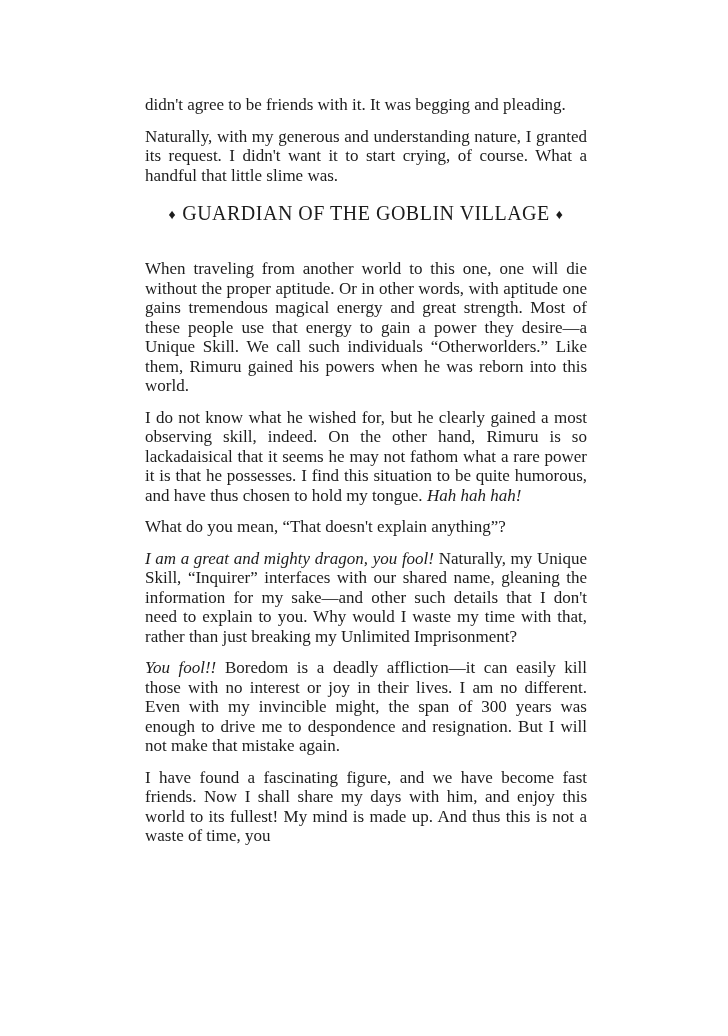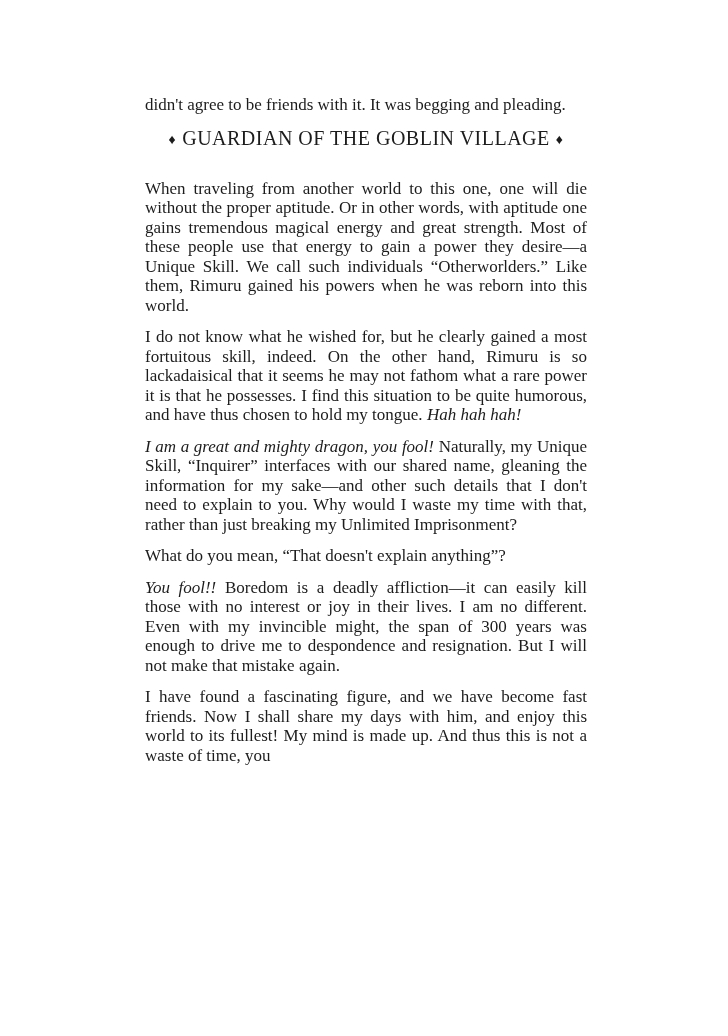--- a/index.html
+++ b/index.html
@@ -37,53 +37,54 @@
     margin-bottom: 0;
   }
   .run-italic {
     font-style: italic;
     margin-top: 24px;
   }
   .section-heading {
     margin: 12px 0 27px 0;
     text-align: center;
     font-size: 20px;
-    line-height: 22px;
+    line-height: 32px;
     letter-spacing: 0.5px;
     color: #1c1c1c;
     white-space: nowrap;
   }
   .diamond {
     font-size: 14px;
     position: relative;
     top: -1px;
   }
   .diamond.left { margin-right: 6px; }
   .diamond.right { margin-left: 6px; }
 </style>
 </head>
 <body>
 
 <div class="page">
   <div class="text-column">
 
     <p><span>didn't agree to be friends with it. It was begging and pleading.</span></p>
 
+    <p><span>Naturally, with my generous and understanding nature, I granted its request. I didn't want it to start crying, of course. What a handful that little slime was.</span></p>
 
 
     <div class="section-heading"><span class="diamond left">♦</span><span>GUARDIAN OF THE GOBLIN VILLAGE</span><span class="diamond right">♦</span></div>
 
 
     <p><span>When traveling from another world to this one, one will die without the proper aptitude. Or in other words, with aptitude one gains tremendous magical energy and great strength. Most of these people use that energy to gain a power they desire—a Unique Skill. We call such individuals “Otherworlders.” Like them, Rimuru gained his powers when he was reborn into this world.</span></p>
 
-    <p><span>I do not know what he wished for, but he clearly gained a most fortuitous skill, indeed. On the other hand, Rimuru is so lackadaisical that it seems he may not fathom what a rare power it is that he possesses. I find this situation to be quite humorous, and have thus chosen to hold my tongue. </span><span class="run-italic">Hah hah hah!</span></p>
+    <p><span>I do not know what he wished for, but he clearly gained a most observing skill, indeed. On the other hand, Rimuru is so lackadaisical that it seems he may not fathom what a rare power it is that he possesses. I find this situation to be quite humorous, and have thus chosen to hold my tongue. </span><span class="run-italic">Hah hah hah!</span></p>
 
 
+    <p><span>What do you mean, “That doesn't explain anything”?</span></p>
+
     <p><span class="run-italic">I am a great and mighty dragon, you fool!</span><span> Naturally, my Unique Skill, “Inquirer” interfaces with our shared name, gleaning the information for my sake—and other such details that I don't need to explain to you. Why would I waste my time with that, rather than just breaking my Unlimited Imprisonment?</span></p>
-
-    <p><span>What do you mean, “That doesn't explain anything”?</span></p>
 
     <p><span class="run-italic">You fool!!</span><span> Boredom is a deadly affliction—it can easily kill those with no interest or joy in their lives. I am no different. Even with my invincible might, the span of 300 years was enough to drive me to despondence and resignation. But I will not make that mistake again.</span></p>
 
     <p><span>I have found a fascinating figure, and we have become fast friends. Now I shall share my days with him, and enjoy this world to its fullest! My mind is made up. And thus this is not a waste of time, you</span></p>
 
   </div>
 </div>
 
 </body></html>

